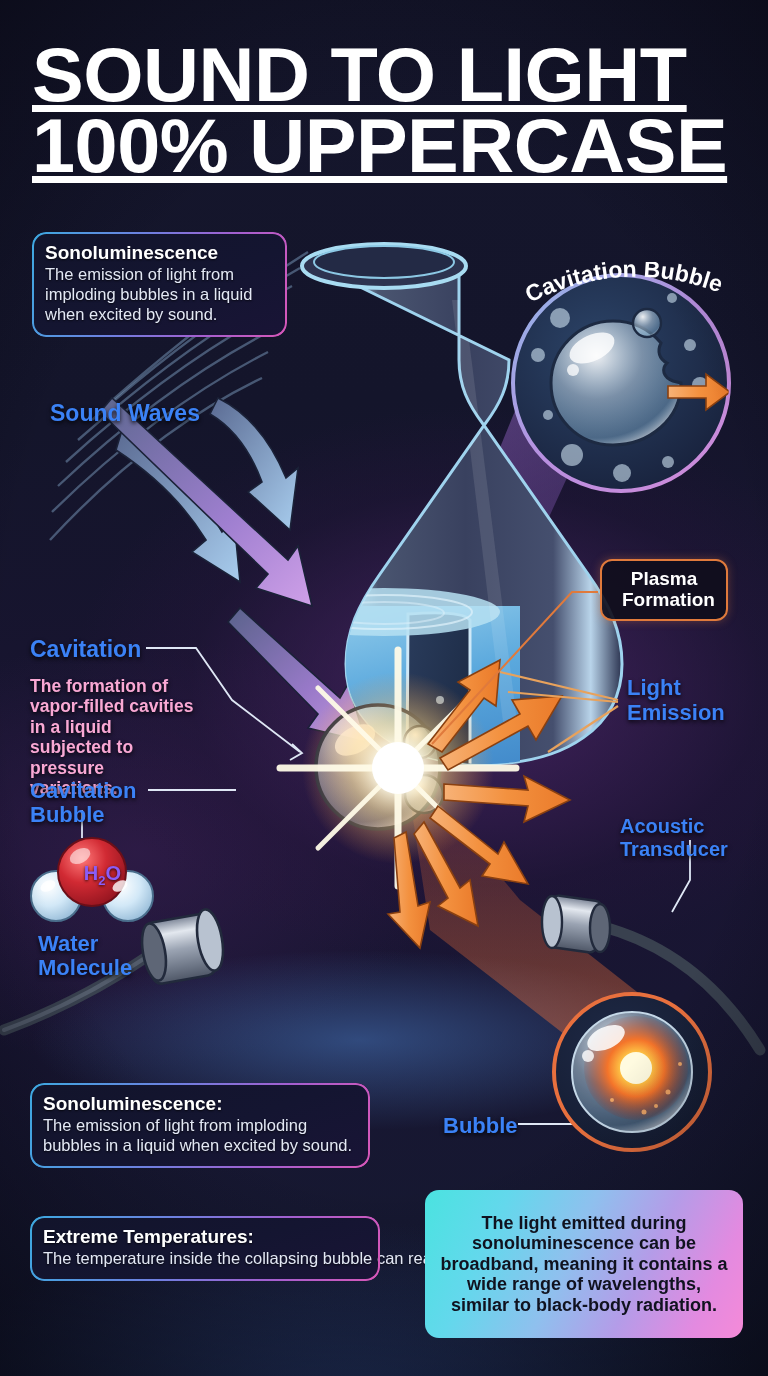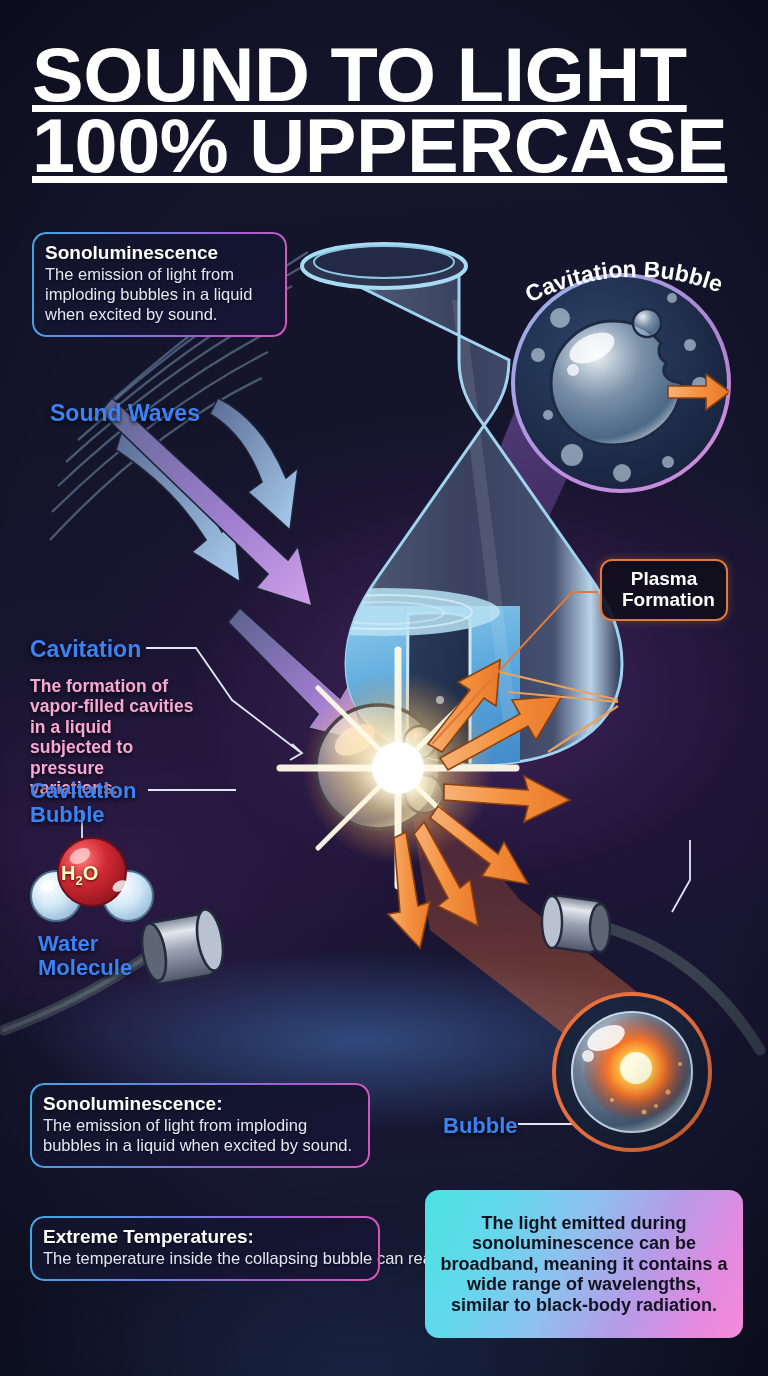--- a/index.html
+++ b/index.html
@@ -89,22 +89,22 @@
     position:absolute; left:600px; top:559px; width:128px; padding:8px 20px;
     border:2px solid #e07a3c; border-radius:12px; background:rgba(16,14,28,.92);
     color:#fff; font-weight:700; font-size:19px; line-height:1.1; text-align:center;
     box-shadow:0 0 10px rgba(224,122,60,.35);
   }
 
   
   svg.art { position:absolute; inset:0; width:768px; height:1376px; overflow:visible; }
 
   .h2o-label {
-    position:absolute; left:61px; top:862px; width:60px; text-align:left;
-    color:#fef9c3; font-weight:700; font-size:20px; text-shadow:0 1px 3px rgba(0,0,0,.8);
+    position:absolute; left:61px; top:862px; width:60px; text-align:right;
+    color:#8b5cf6; font-weight:700; font-size:20px; text-shadow:0 1px 3px rgba(0,0,0,.8);
     pointer-events:none;
   }
   .h2o-label sub { font-size:13px; }
 </style>
 </head>
 <body>
 
 <div id="stage">
 
   <div class="bg-base"></div>
@@ -429,20 +429,22 @@
 
   <div id="card-broadband">
     <p>The light emitted during sonoluminescence can be broadband, meaning it contains a wide range of wavelengths, similar to black-body radiation.</p>
   </div>
 
   <div class="lbl" id="lbl-soundwaves">Sound Waves</div>
   <div class="lbl" id="lbl-cavitation">Cavitation</div>
   <div id="txt-cavitation">The formation of vapor-filled cavities in a liquid subjected to pressure variations.</div>
   <div class="lbl" id="lbl-cavbubble">Cavitation Bubble</div>
   <div class="lbl" id="lbl-water">Water Molecule</div>
+  <div class="lbl" id="lbl-lightem">Light Emission</div>
+  <div class="lbl" id="lbl-acoustic">Acoustic Transducer</div>
   <div class="lbl" id="lbl-hotspot">Bubble</div>
 
   <div id="box-plasma">Plasma Formation</div>
 
   <svg id="lbl-cavbubble-inset" viewBox="0 0 240 60">
     <defs>
         <path id="arcPath" d="M4,52 Q120,-16 236,40" fill="none"></path>
       </defs>
     <text font-family="Liberation Sans, sans-serif" font-size="23" font-weight="700" fill="#ffffff">
       <textPath href="#arcPath" startOffset="50%" text-anchor="middle">Cavitation Bubble</textPath>

